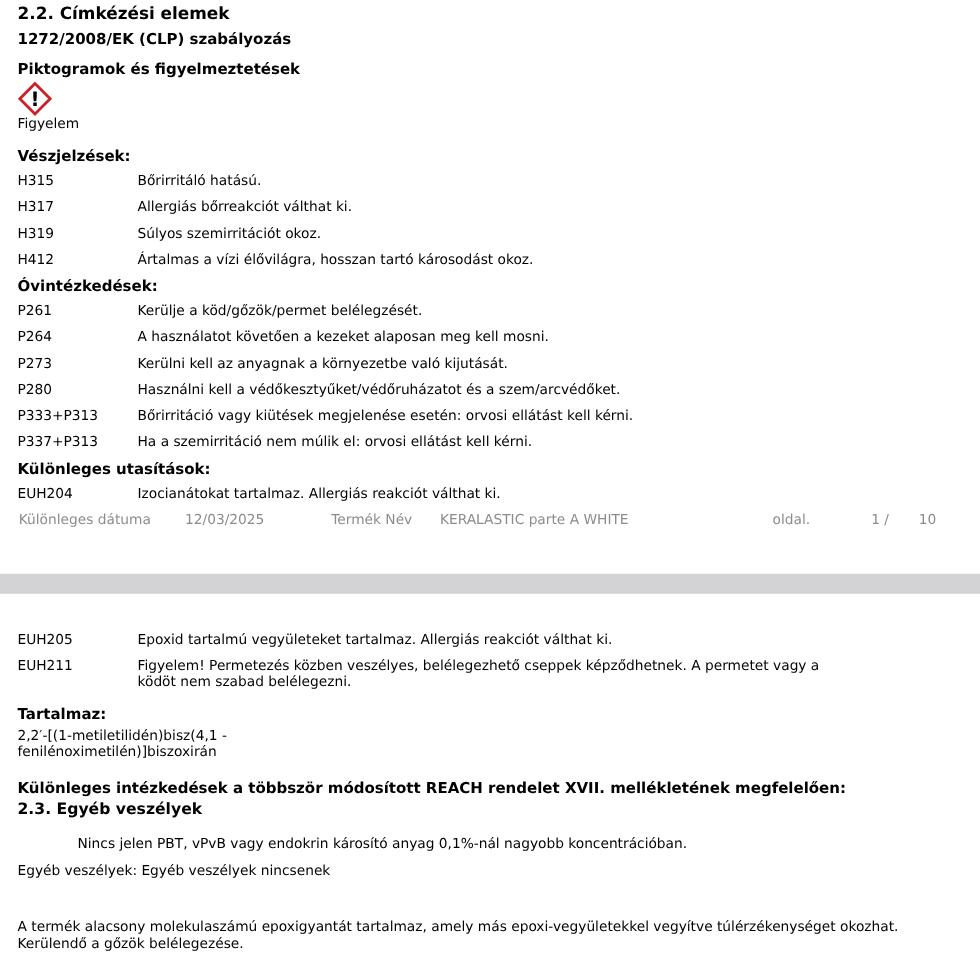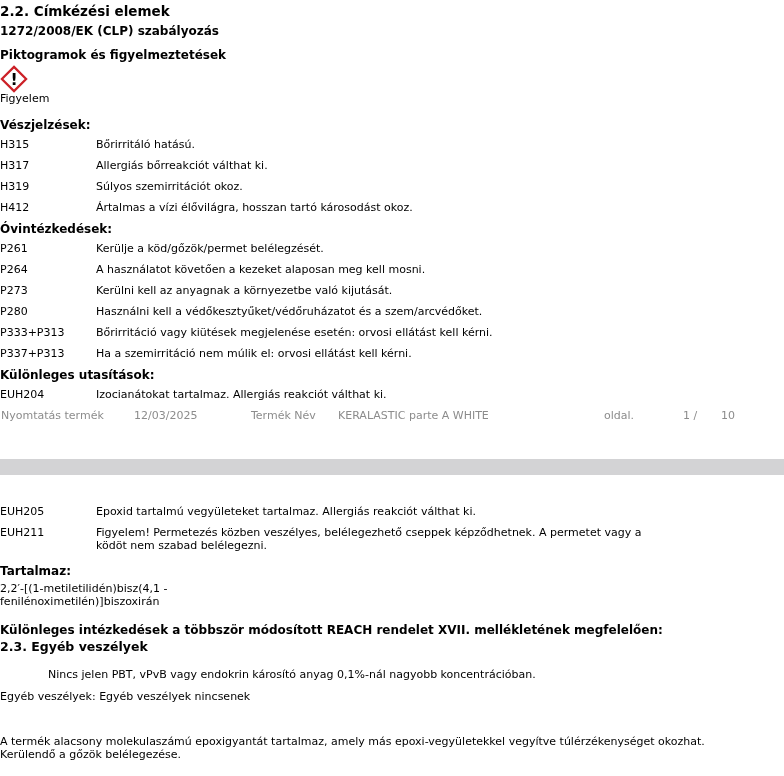--- a/index.html
+++ b/index.html
@@ -9,21 +9,21 @@
   }
   body {
     width: 784px;
     height: 776px;
     overflow: hidden;
     font-family: "DejaVu Sans", "Liberation Sans", sans-serif;
     color: #000000;
     font-size: 11px;
   }
   .page {
-    padding-left: 0;
+    padding-left: 14px;
     padding-right: 14px;
   }
   .h-main {
     font-weight: bold;
     font-size: 13.5px;
     line-height: 16px;
     padding-top: 3px;
     margin-bottom: 5px;
   }
   .h-sub {
@@ -191,21 +191,21 @@
   </div>
 
   <div class="h-group">Különleges utasítások:</div>
 
   <div class="stmt-row">
     <span class="stmt-code">EUH204</span>
     <span class="stmt-text">Izocianátokat tartalmaz. Allergiás reakciót válthat ki.</span>
   </div>
 
   <div class="footer">
-    <span class="f-print-label">Nyomtatás termék</span>
+    <span class="f-print-label">Különleges dátuma</span>
     <span class="f-print-date">12/03/2025</span>
     <span class="f-prod-label">Termék Név</span>
     <span class="f-prod-name">KERALASTIC parte A WHITE</span>
     <span class="f-page-label">oldal.</span>
     <span class="f-page-num">1 /</span>
     <span class="f-page-total">10</span>
   </div>
 
 </div>
 

